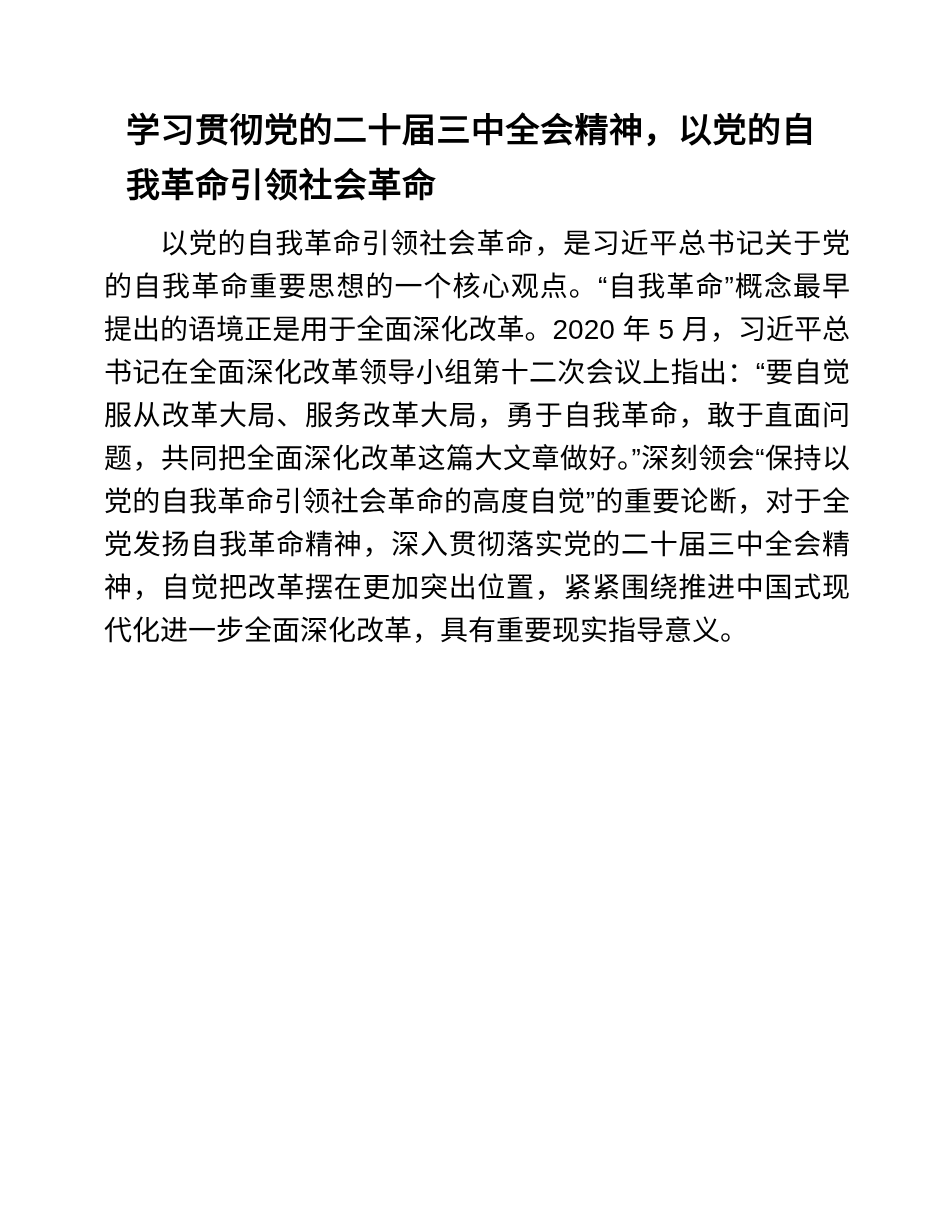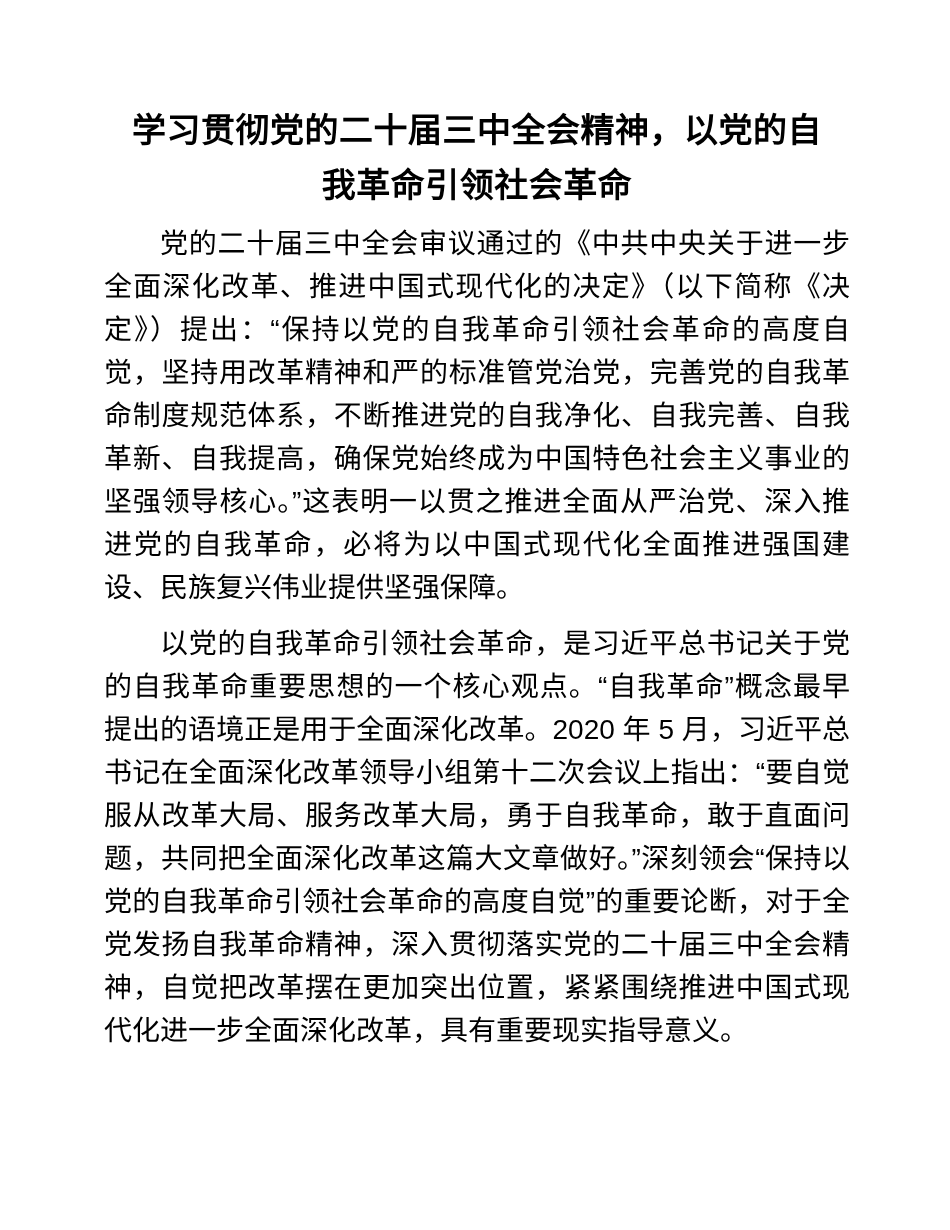--- a/index.html
+++ b/index.html
@@ -18,37 +18,35 @@
     padding: 103px 100px 0 104px;
     font-family: "Liberation Sans", "DejaVu Sans", sans-serif;
     overflow: hidden;
   }
   .doc-title {
     margin: 0 0 9px 0;
     padding: 0 22px;
     font-size: 34px;
     font-weight: 700;
     line-height: 55px;
-    text-align: center;
     letter-spacing: 0.5px;
     color: #000000;
   }
   .body-paragraph {
     margin: 0 0 13px 0;
     font-size: 28px;
     line-height: 43px;
     text-align: justify;
     text-justify: inter-ideograph;
     text-indent: 2em;
     color: #000000;
     word-break: break-all;
   }
 </style>
 </head>
 <body>
 
 <div class="page">
   <h1 class="doc-title">学习贯彻党的二十届三中全会精神，以党的自我革命引领社会革命</h1>
 
-  <p class="body-paragraph">党的二十届三中全会审议通过的《中共中央关于进一步全面深化改革、推进中国式现代化的决定》（以下简称《决定》）提出：“保持以党的自我革命引领社会革命的高度自觉，坚持用改革精神和严的标准管党治党，完善党的自我革命制度规范体系，不断推进党的自我净化、自我完善、自我革新、自我提高，确保党始终成为中国特色社会主义事业的坚强领导核心。”这表明一以贯之推进全面从严治党、深入推进党的自我革命，必将为以中国式现代化全面推进强国建设、民族复兴伟业提供坚强保障。</p>
 
   <p class="body-paragraph">以党的自我革命引领社会革命，是习近平总书记关于党的自我革命重要思想的一个核心观点。“自我革命”概念最早提出的语境正是用于全面深化改革。2020 年 5 月，习近平总书记在全面深化改革领导小组第十二次会议上指出：“要自觉服从改革大局、服务改革大局，勇于自我革命，敢于直面问题，共同把全面深化改革这篇大文章做好。”深刻领会“保持以党的自我革命引领社会革命的高度自觉”的重要论断，对于全党发扬自我革命精神，深入贯彻落实党的二十届三中全会精神，自觉把改革摆在更加突出位置，紧紧围绕推进中国式现代化进一步全面深化改革，具有重要现实指导意义。</p>
 </div>
 
 </body></html>

